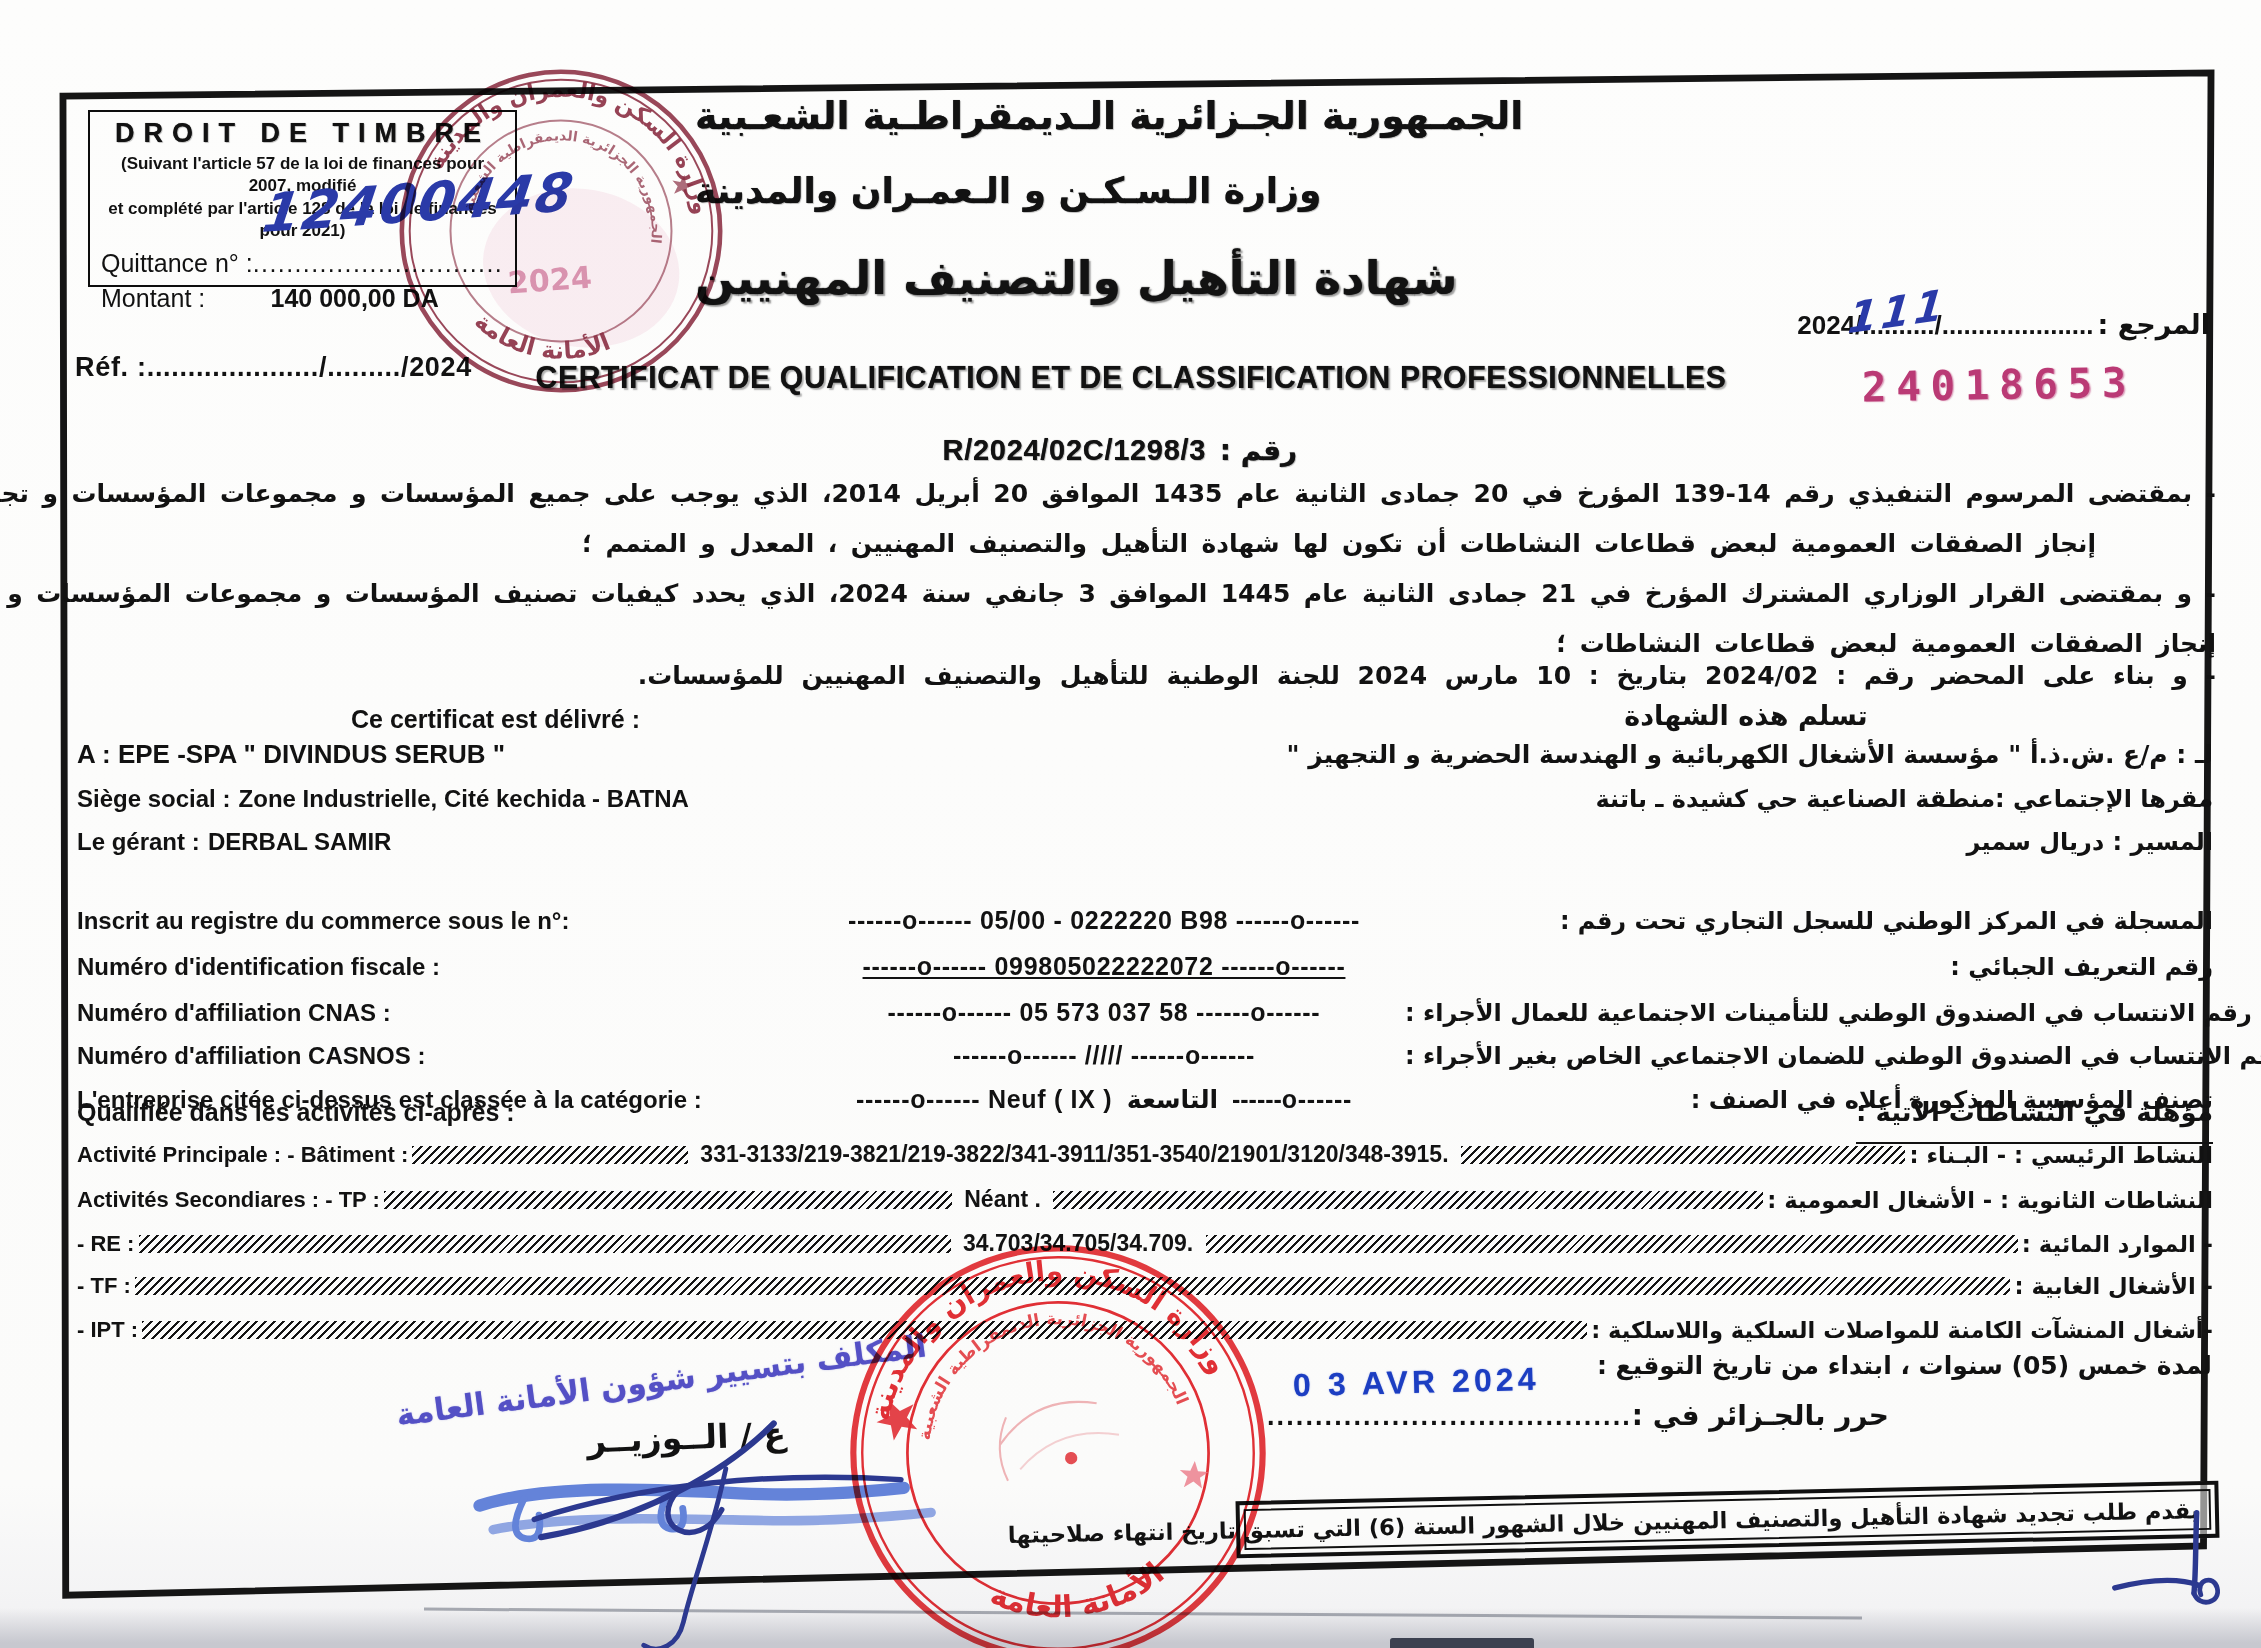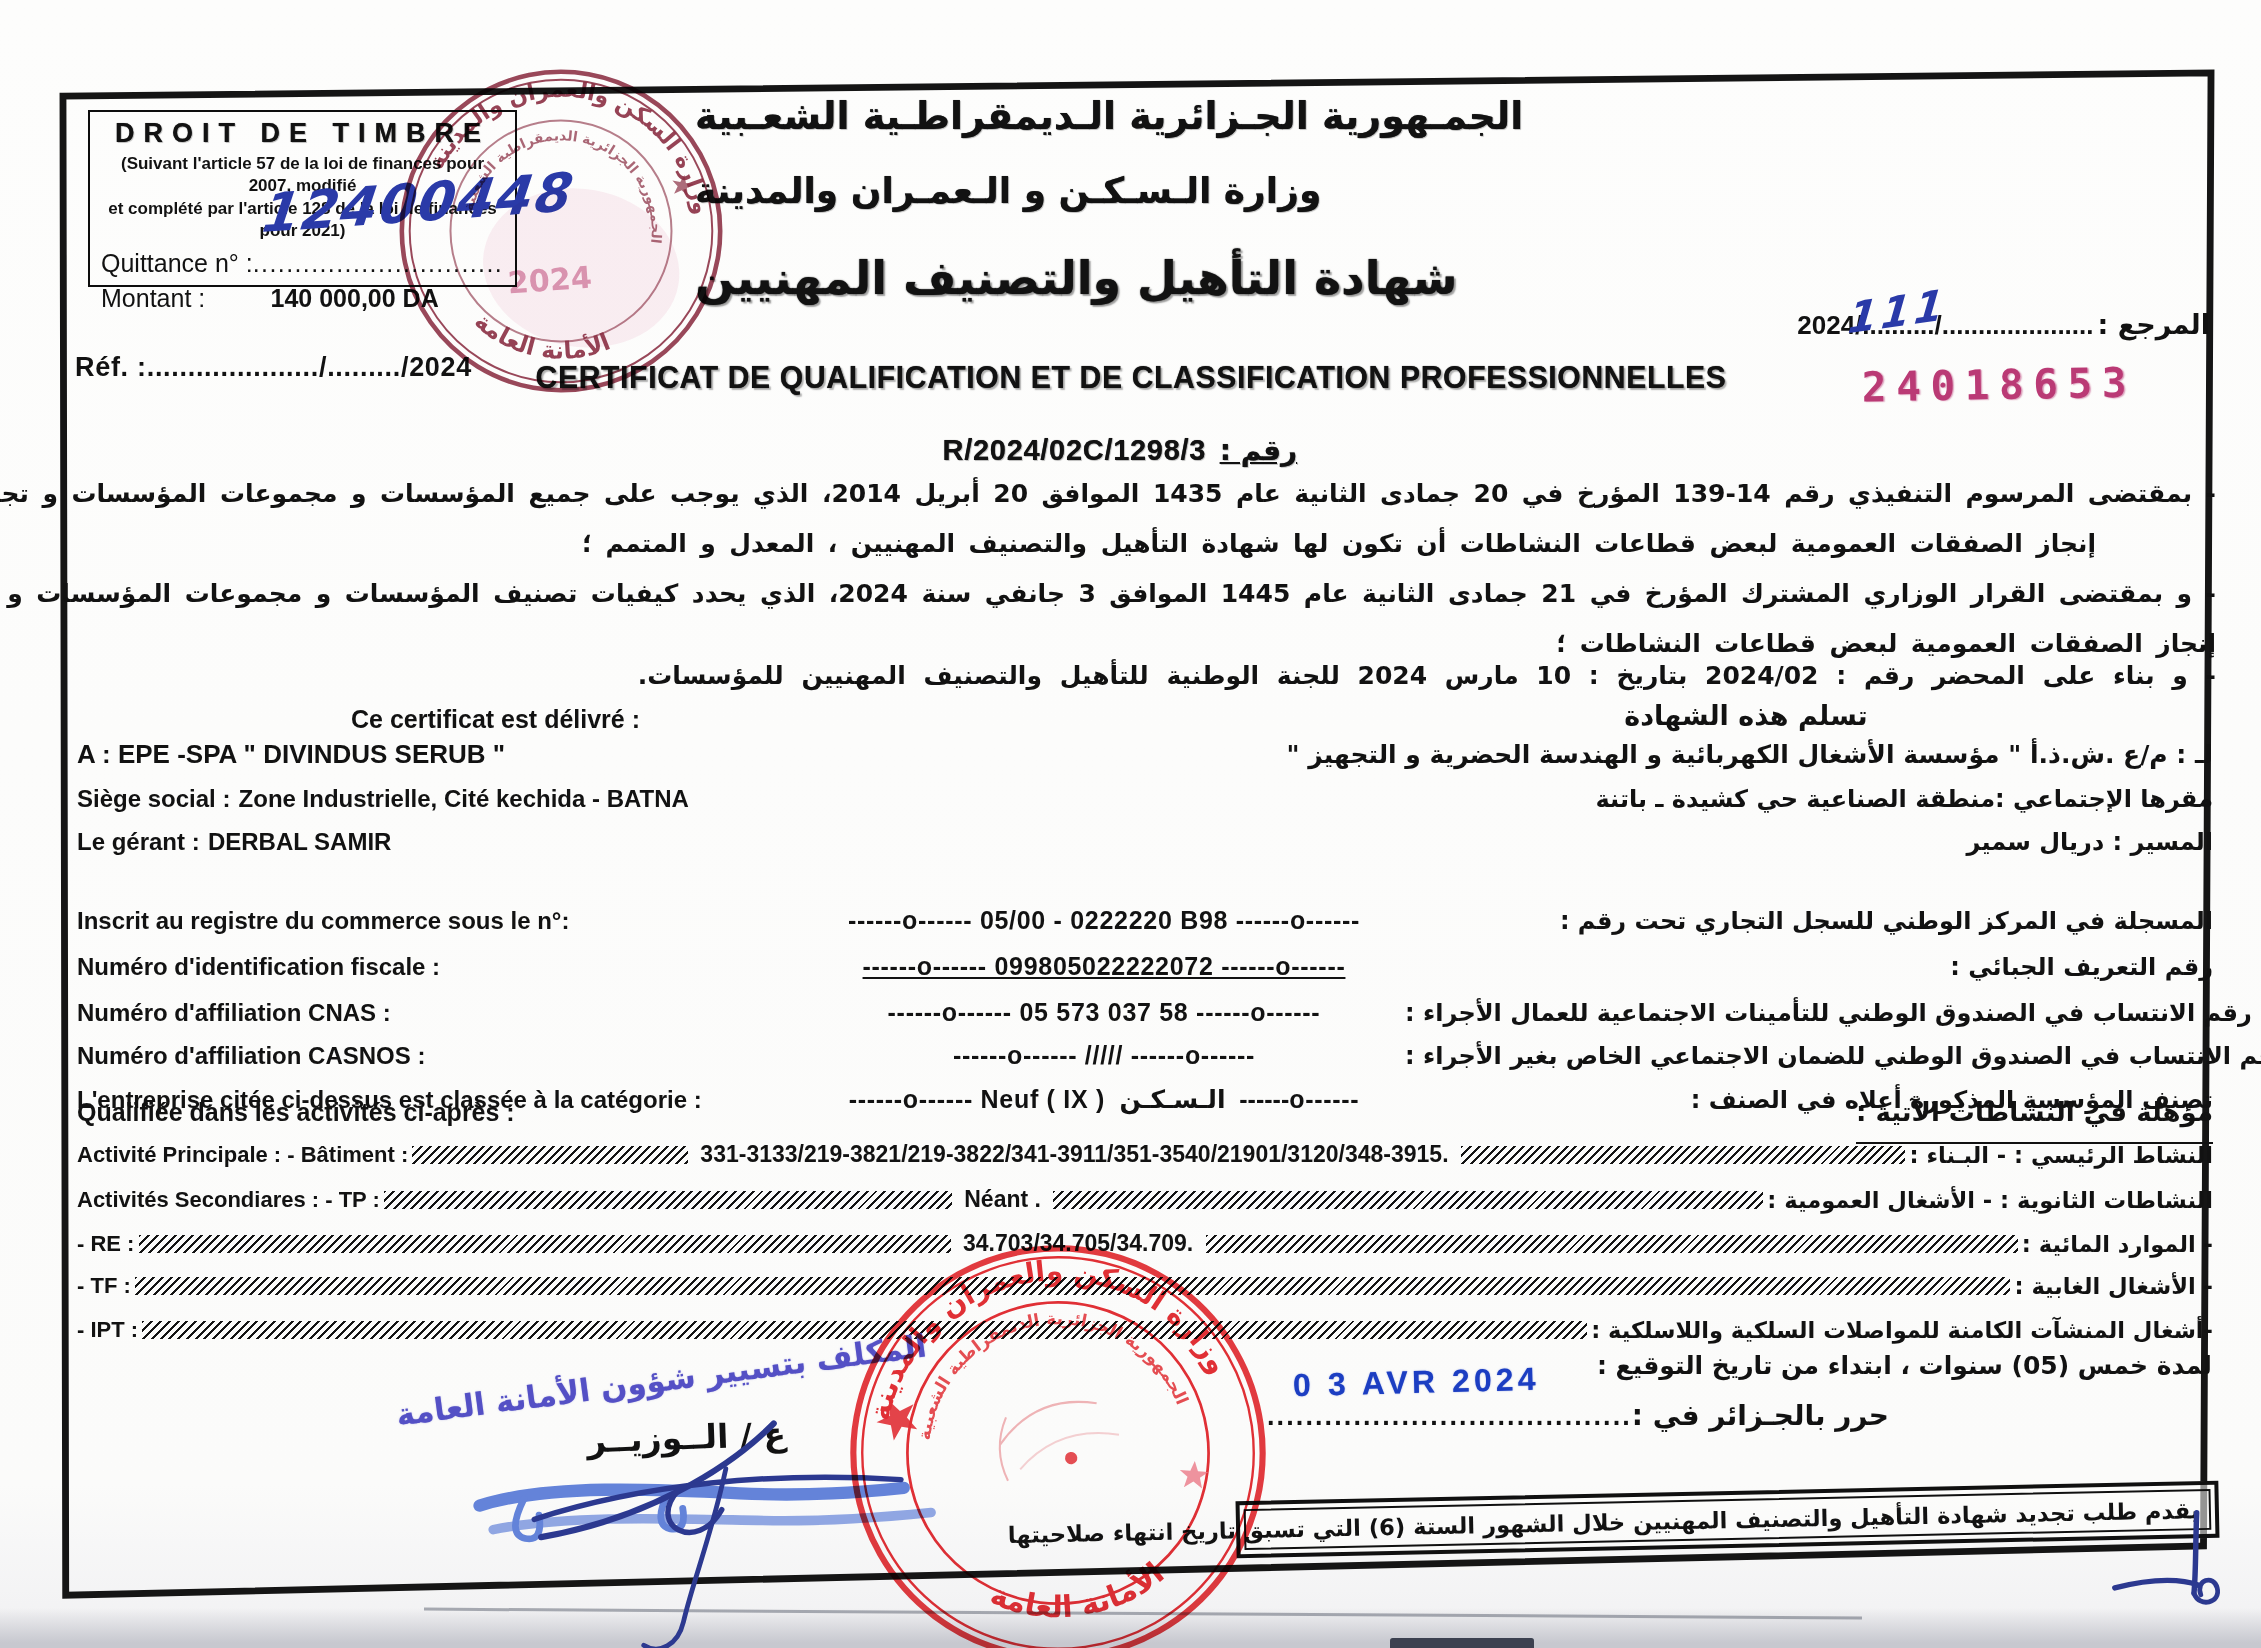--- a/index.html
+++ b/index.html
@@ -43,21 +43,21 @@
         font-size:42px;letter-spacing:4.1px;}
   .regnum{position:absolute;left:1821px;top:361px;width:356px;text-align:center;z-index:2;
         font-family:"DejaVu Sans Mono",monospace;font-weight:bold;font-size:41px;letter-spacing:9.6px;
         color:#b52a6a;transform:rotate(-1deg);opacity:.92;text-shadow:1.4px 0.7px 1.4px rgba(170,20,90,.45);}
   .title-fr{position:absolute;left:50%;top:359px;transform:translateX(-50%) scaleX(.94);
         font:bold 32px "Liberation Sans",sans-serif;letter-spacing:0.7px;white-space:nowrap;z-index:2;
         text-shadow:0 0 1px rgba(0,0,0,.85),2.1px 2.1px 1.4px rgba(70,70,70,.4);}
   .numline{position:absolute;left:50%;top:434px;transform:translateX(-53%);display:flex;gap:13.7px;
         align-items:baseline;z-index:2;}
   .numline .val{font:bold 29px "Liberation Sans",sans-serif;letter-spacing:0.7px;}
-  .numline .lab{font:bold 28px "DejaVu Sans",sans-serif;direction:rtl;text-decoration:underline;}
+  .numline .lab{font:bold 28px "DejaVu Sans",sans-serif;direction:rtl;}
   
   .pline{position:absolute;left:63px;right:45px;direction:rtl;text-align:right;font-weight:bold;
         font-size:25px;white-space:nowrap;word-spacing:4.8px;z-index:2;}
   
   .deliv-fr{position:absolute;left:351px;top:705px;font:bold 25px "Liberation Sans",sans-serif;z-index:2;}
   .deliv-ar{position:absolute;left:1602px;top:700px;width:288px;text-align:center;direction:rtl;
         font:bold 27px "DejaVu Sans",sans-serif;z-index:2;}
   .row{position:absolute;left:77px;right:48px;display:flex;align-items:baseline;z-index:2;}
   .fl-label{font-family:"Liberation Sans",sans-serif;font-weight:bold;font-size:24px;white-space:nowrap;}
   .w1060{width:726px;flex:none;margin-top:32px;}
@@ -187,21 +187,21 @@
   </div>
   <div class="row" style="top:1010px">
     <span class="fl-label w1060">Numéro d'affiliation CASNOS :</span>
     <span class="cv">------o------ ///// ------o------</span>
     <span class="al-label">رقم الانتساب في الصندوق الوطني للضمان الاجتماعي الخاص بغير الأجراء :</span>
   </div>
   <div class="row" style="top:1054px">
     <span class="fl-label w1060">L'entreprise citée ci-dessus est classée à la catégorie :</span>
     <span class="cv">
       <span>------o------  Neuf ( IX )</span>
-      <span class="ar" style="padding:0 6.8px">الـسـكـن</span>
+      <span class="ar" style="padding:0 6.8px">التاسعة</span>
       <span>------o------</span>
     </span>
     <span class="al-label">تصنف المؤسسة المذكورة أعلاه في الصنف :</span>
   </div>
 
   <div class="row" style="top:1097px">
     <span class="fl-label" style="font-size:25px">Qualifiée dans les activités ci-après :</span>
     <span class="al-label" style="font-size:26px"><span class="underl">مؤهلة في النشاطات الآتية :</span></span>
   </div>
 

